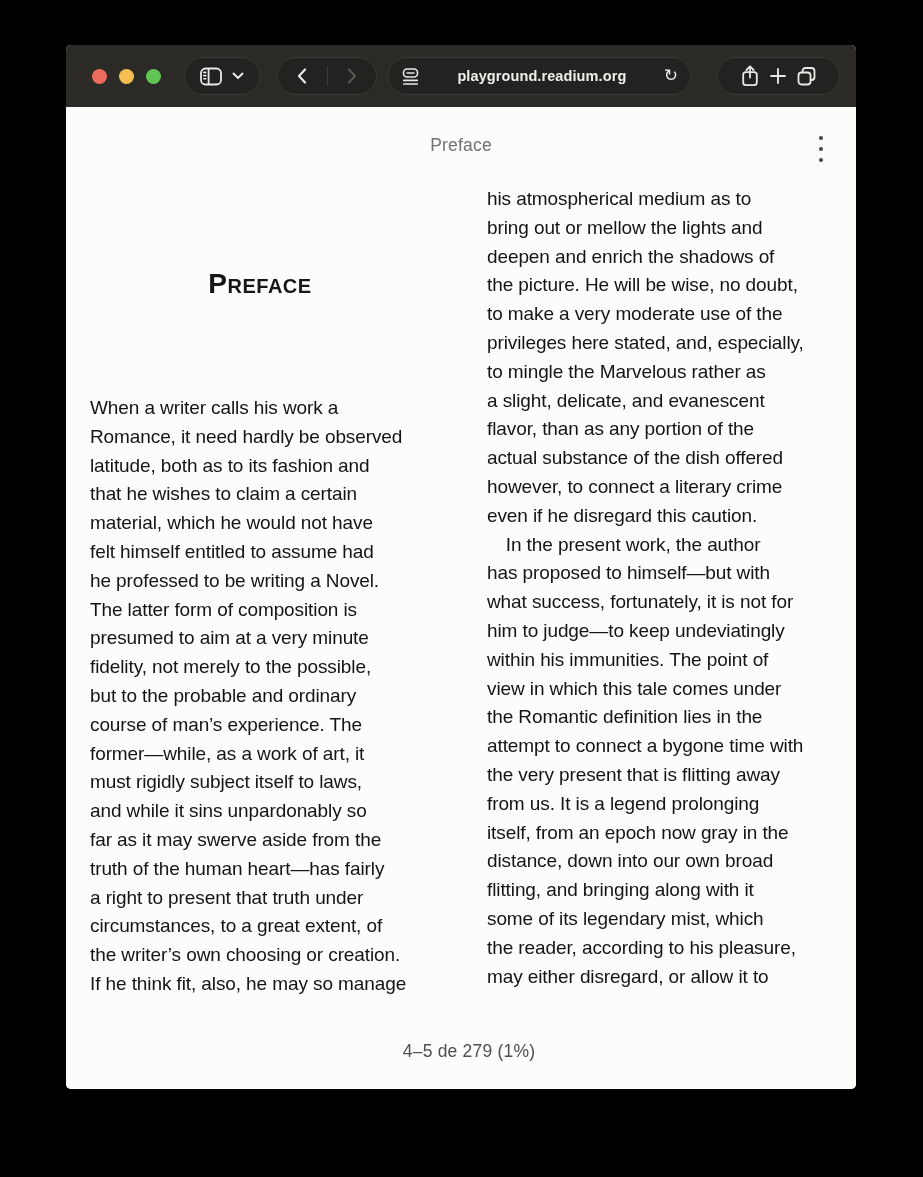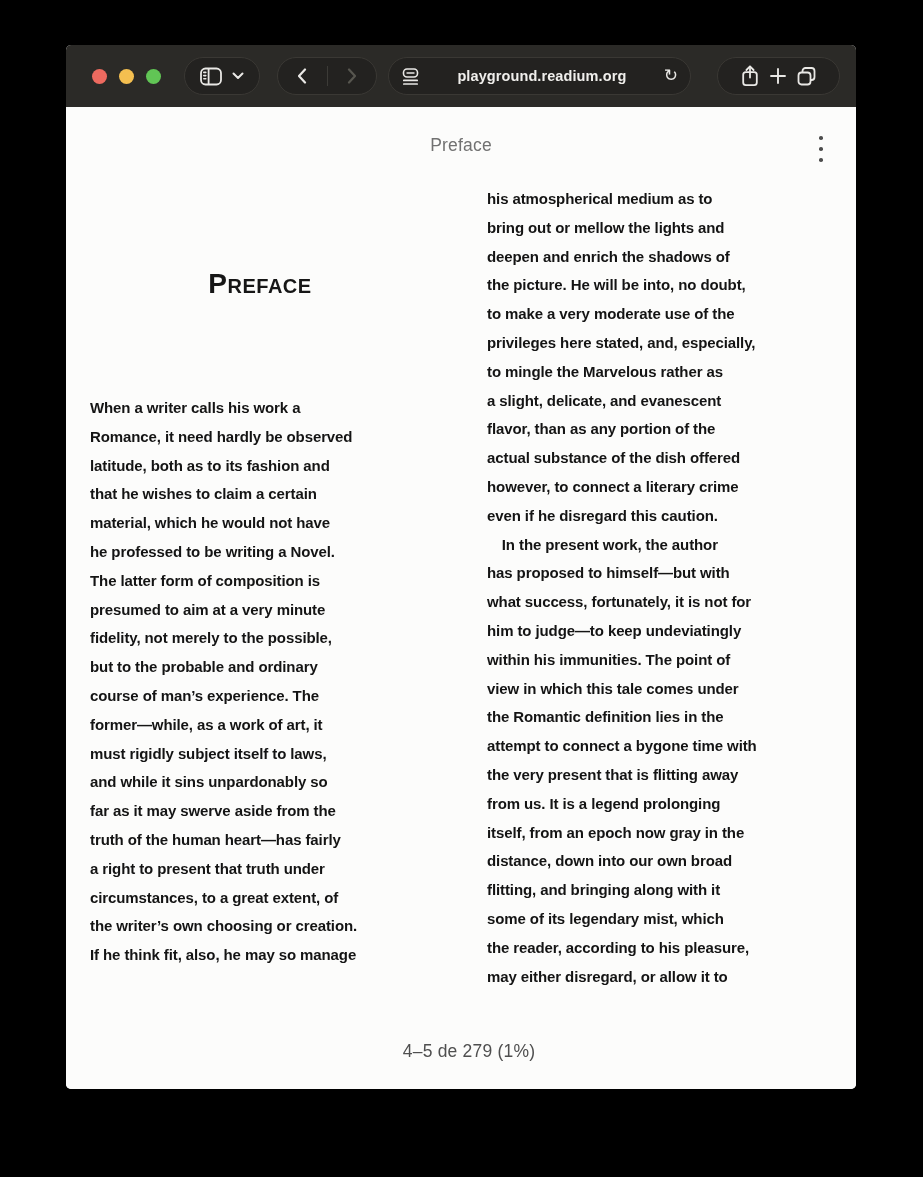--- a/index.html
+++ b/index.html
@@ -71,21 +71,21 @@
     cursor:default;
   }
   .kebab span{width:3.6px;height:3.6px;border-radius:50%;background:var(--kebab-dot);}
   .page-heading{
     position:absolute;left:24px;top:161px;width:340px;text-align:center;
     font-variant:small-caps;font-weight:700;font-size:28px;
     letter-spacing:.5px;color:#161616;
   }
   .col{position:absolute;width:345px;color:var(--body-text);}
   .col .tl{
-    font-size:15px;line-height:28.8px;white-space:nowrap;letter-spacing:-.1px;font-weight:bold;
+    font-size:19px;line-height:28.8px;white-space:nowrap;letter-spacing:-.1px;
   }
   .col-left{left:24px;top:287px;}
   .col-right{left:421px;top:78px;}
   .page-footer{
     position:absolute;left:16px;right:0;top:934px;text-align:center;
     color:var(--footer-text);font-size:17.5px;letter-spacing:.2px;
   }
   svg{display:block;}
 </style>
 </head>
@@ -180,20 +180,21 @@
     </div>
 
     <h1 class="page-heading">Preface</h1>
 
     <div class="col col-left">
         <div class="tl">When a writer calls his work a</div>
         <div class="tl">Romance, it need hardly be observed</div>
         <div class="tl">latitude, both as to its fashion and</div>
         <div class="tl">that he wishes to claim a certain</div>
         <div class="tl">material, which he would not have</div>
+        <div class="tl">felt himself entitled to assume had</div>
         <div class="tl">he professed to be writing a Novel.</div>
         <div class="tl">The latter form of composition is</div>
         <div class="tl">presumed to aim at a very minute</div>
         <div class="tl">fidelity, not merely to the possible,</div>
         <div class="tl">but to the probable and ordinary</div>
         <div class="tl">course of man’s experience. The</div>
         <div class="tl">former—while, as a work of art, it</div>
         <div class="tl">must rigidly subject itself to laws,</div>
         <div class="tl">and while it sins unpardonably so</div>
         <div class="tl">far as it may swerve aside from the</div>
@@ -201,21 +202,21 @@
         <div class="tl">a right to present that truth under</div>
         <div class="tl">circumstances, to a great extent, of</div>
         <div class="tl">the writer’s own choosing or creation.</div>
         <div class="tl">If he think fit, also, he may so manage</div>
       </div>
 
     <div class="col col-right">
         <div class="tl">his atmospherical medium as to</div>
         <div class="tl">bring out or mellow the lights and</div>
         <div class="tl">deepen and enrich the shadows of</div>
-        <div class="tl">the picture. He will be into, no doubt,</div>
+        <div class="tl">the picture. He will be wise, no doubt,</div>
         <div class="tl">to make a very moderate use of the</div>
         <div class="tl">privileges here stated, and, especially,</div>
         <div class="tl">to mingle the Marvelous rather as</div>
         <div class="tl">a slight, delicate, and evanescent</div>
         <div class="tl">flavor, than as any portion of the</div>
         <div class="tl">actual substance of the dish offered</div>
         <div class="tl">however, to connect a literary crime</div>
         <div class="tl">even if he disregard this caution.</div>
         <div class="tl">  In the present work, the author</div>
         <div class="tl">has proposed to himself—but with</div>

